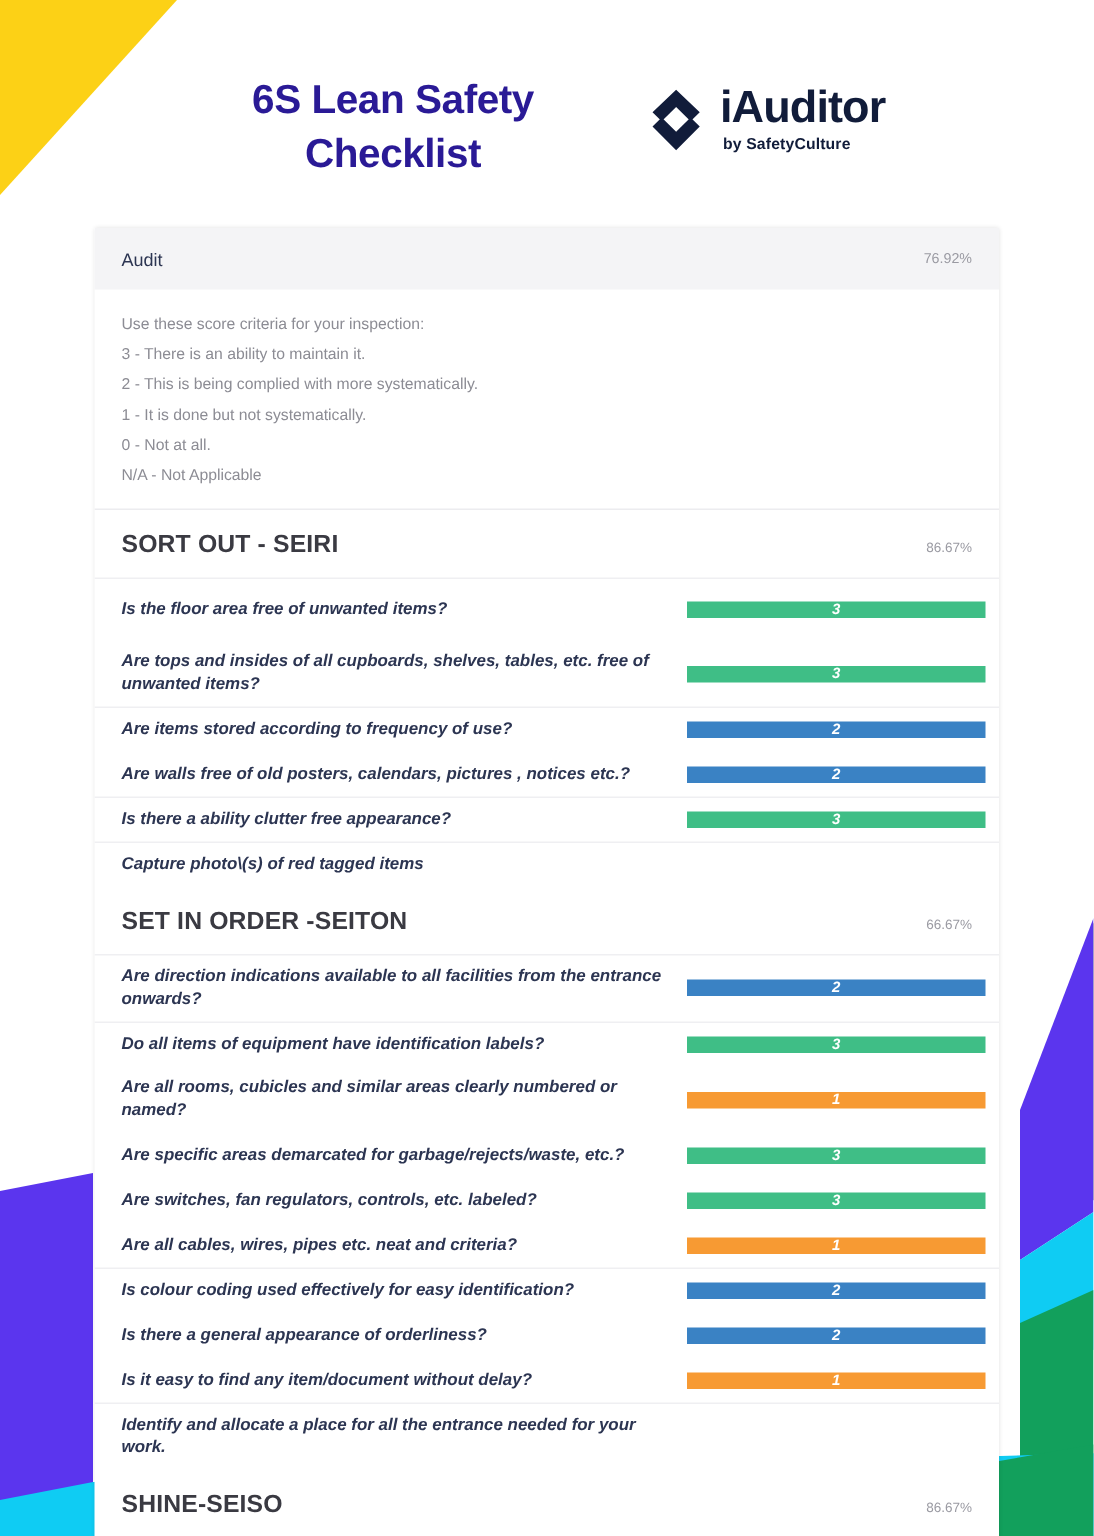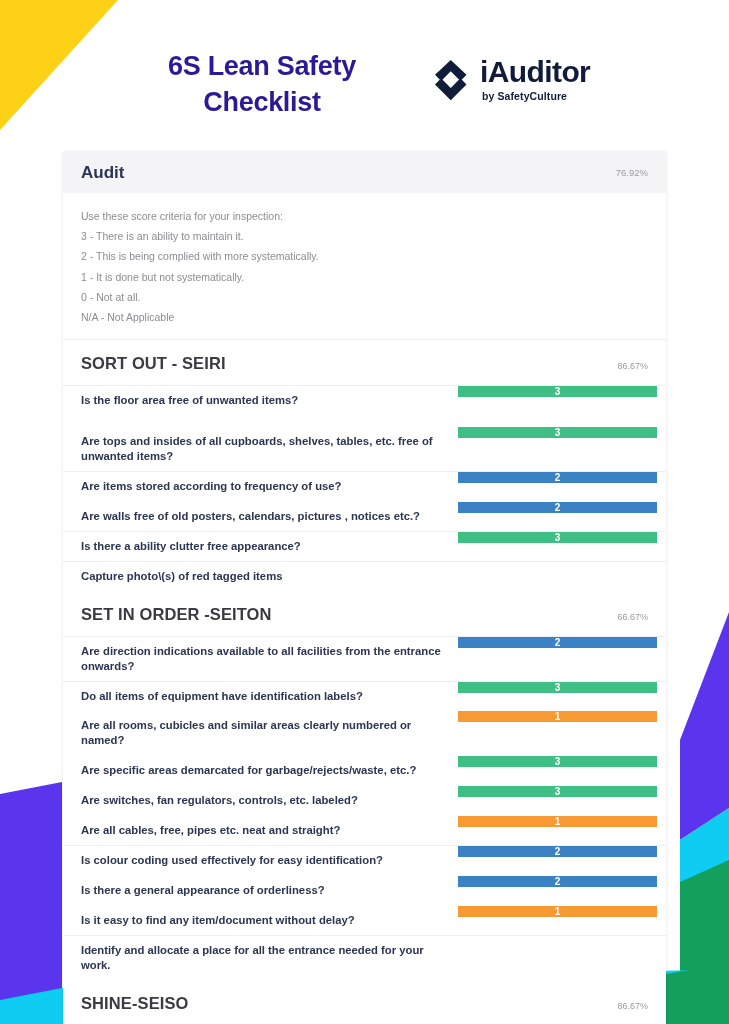--- a/index.html
+++ b/index.html
@@ -85,22 +85,22 @@
     background: #F4F4F6;
     height: 41px;
     display: flex;
     align-items: center;
     justify-content: space-between;
     padding: 0 18px;
     box-sizing: border-box;
   }
   .audit-label {
     color: #2C3552;
-    font-size: 17px;
-    font-weight: bold;
+    font-size: 12px;
+    font-weight: normal;
   }
   .audit-score {
     color: #9A9AA2;
     font-size: 9.5px;
   }
 
   
   .criteria {
     padding: 16px 18px 14px 18px;
     border-bottom: 1px solid #ECECEF;
@@ -127,23 +127,24 @@
     letter-spacing: 0.1px;
   }
   .section-score {
     color: #9A9AA2;
     font-size: 9px;
   }
 
   .qrow {
     position: relative;
     display: flex;
-    align-items: flex-start;
+    align-items: center;
     min-height: 26px;
     border-top: 1px solid #EFEFF2;
+    font-style: italic;
   }
   .qrow.no-rule { border-top: 1px solid transparent; }
   .qrow .qtext {
     flex: 0 0 395px;
     box-sizing: border-box;
     padding: 7px 10px 7px 18px;
     color: #2C3552;
     font-size: 11.3px;
     font-weight: bold;
     line-height: 1.32;
@@ -264,21 +265,21 @@
           </div>
           <div class="qrow no-rule" style="min-height: 26px;">
             <div class="qtext">Are specific areas demarcated for garbage/rejects/waste, etc.?</div>
             <div class="qscore" style="background: rgb(63, 190, 134);">3</div>
           </div>
           <div class="qrow no-rule" style="min-height: 26px;">
             <div class="qtext">Are switches, fan regulators, controls, etc. labeled?</div>
             <div class="qscore" style="background: rgb(63, 190, 134);">3</div>
           </div>
           <div class="qrow no-rule" style="min-height: 26px;">
-            <div class="qtext">Are all cables, free, pipes etc. neat and straight?</div>
+            <div class="qtext">Are all cables, wires, pipes etc. neat and criteria?</div>
             <div class="qscore" style="background: rgb(247, 154, 51);">1</div>
           </div>
           <div class="qrow" style="min-height: 27px;">
             <div class="qtext">Is colour coding used effectively for easy identification?</div>
             <div class="qscore" style="background: rgb(58, 130, 196);">2</div>
           </div>
           <div class="qrow no-rule" style="min-height: 26px;">
             <div class="qtext">Is there a general appearance of orderliness?</div>
             <div class="qscore" style="background: rgb(58, 130, 196);">2</div>
           </div>

